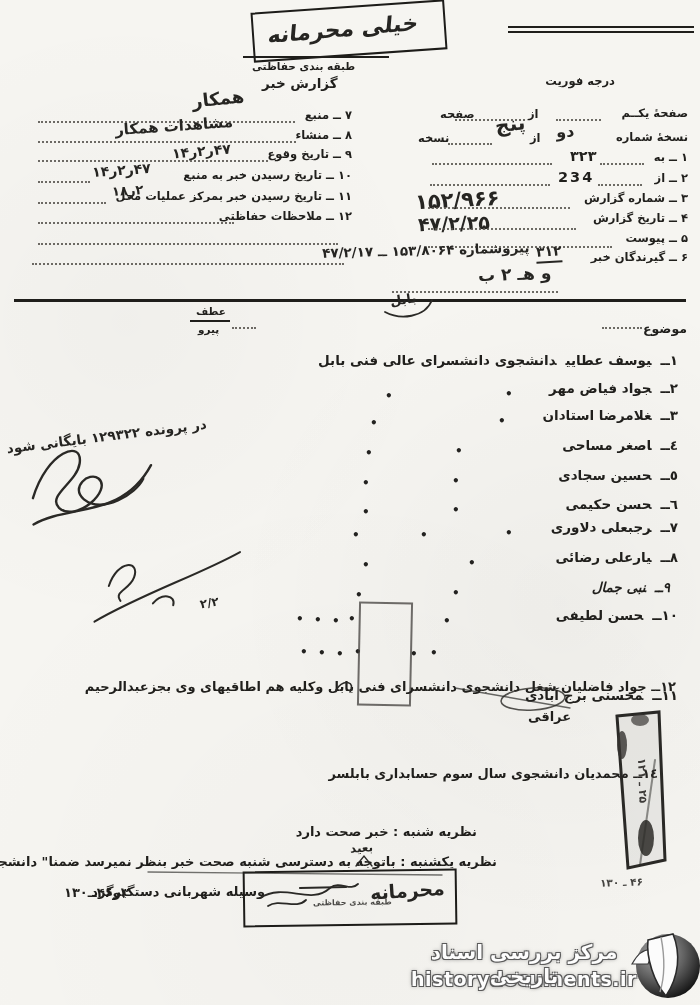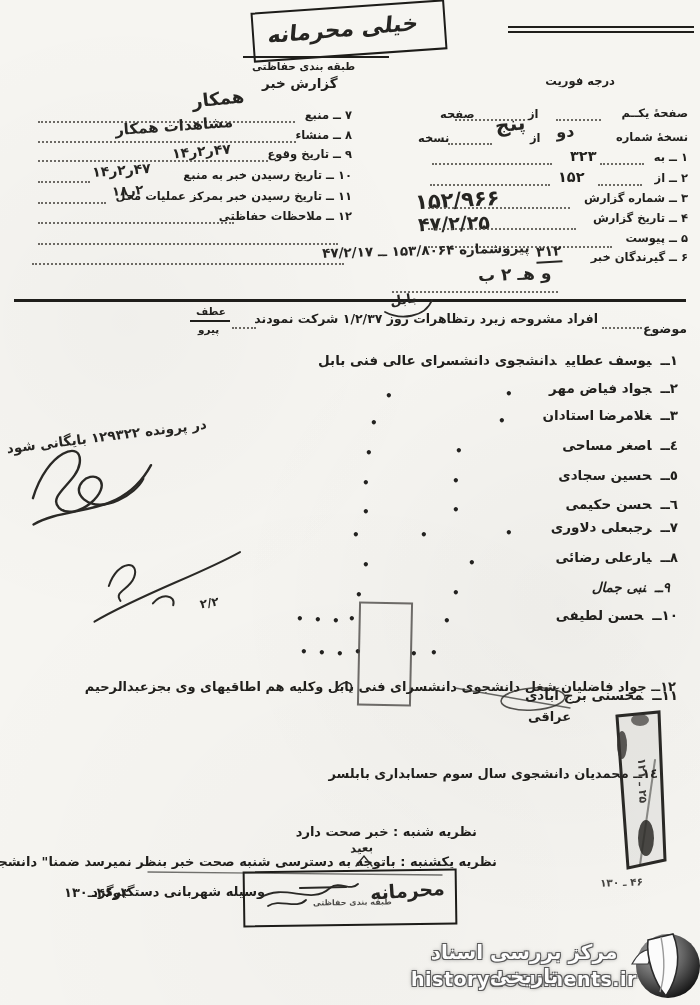--- a/index.html
+++ b/index.html
@@ -52,21 +52,21 @@
   <span class="h" style="left:495px;top:112px;font-size:20px;transform:rotate(-8deg);">پنج</span>
   <span class="t" style="left:418px;top:131px;">نسخه</span>
   <i class="dl" style="left:448px;top:143px;width:44px;"></i>
 
   <span class="t" style="right:12px;top:150px;">۱ ــ به</span>
   <span class="t" style="left:556px;top:148px;font-size:14.5px;letter-spacing:2px;margin-left:14px;">۳۲۳</span>
   <i class="dl" style="left:600px;top:163px;width:44px;"></i>
   <i class="dl" style="left:432px;top:163px;width:120px;"></i>
 
   <span class="t" style="right:12px;top:171px;">۲ ــ از</span>
-  <span class="t" style="left:558px;top:169px;font-size:14.5px;letter-spacing:2px;">۱۵۲</span>
+  <span class="t" style="left:558px;top:169px;font-size:14.5px;letter-spacing:2px;">234</span>
   <i class="dl" style="left:598px;top:184px;width:44px;"></i>
   <i class="dl" style="left:430px;top:184px;width:120px;"></i>
 
   <span class="t" style="right:12px;top:191px;">۳ ــ شماره گزارش</span>
   <span class="h" style="left:415px;top:188px;font-size:21px;transform:rotate(-3deg);letter-spacing:1px;">۱۵۲/۹۶۶</span>
   <i class="dl" style="left:428px;top:207px;width:142px;"></i>
 
   <span class="t" style="right:12px;top:211px;">۴ ــ تاریخ گزارش</span>
   <span class="h" style="left:418px;top:212px;font-size:19px;transform:rotate(-2deg);letter-spacing:1px;">۴۷/۲/۲۵</span>
   <i class="dl" style="left:428px;top:228px;width:148px;"></i>
@@ -102,21 +102,20 @@
 
   <span class="t" style="right:348px;top:209px;">۱۲ ــ ملاحظات حفاظتی</span>
   <i class="dl" style="left:38px;top:222px;width:196px;"></i>
   <i class="dl" style="left:38px;top:243px;width:300px;"></i>
   <i class="dl" style="left:32px;top:263px;width:312px;"></i>
 
   <div class="ln" style="left:14px;top:299px;width:672px;height:3px;"></div>
 
   <span class="t" style="right:13px;top:321px;font-size:12.5px;">موضوع</span>
   <i class="dl" style="left:602px;top:327px;width:40px;"></i>
-  <span class="t" style="right:102px;top:311px;font-size:12.5px;letter-spacing:.5px;">افراد مشروحه زیرد رتظاهرات روز ۱/۲/۳۷ شرکت نمودند</span>
   <i class="dl" style="left:232px;top:327px;width:24px;"></i>
   <span class="t" style="left:196px;top:305px;font-size:10.5px;">عطف</span>
   <div class="ln" style="left:190px;top:320px;width:40px;height:1.6px;"></div>
   <span class="t" style="left:198px;top:323px;font-size:10.5px;">پیرو</span>
   <span class="h" style="left:390px;top:292px;font-size:13px;transform:rotate(-8deg);">بابل</span>
 
   <div class="t nm" style="top:352px;right:22px;">
     <span>۱ــ</span><span>یوسف عطایی</span><span>دانشجوی دانشسرای عالی فنی بابل</span>
   </div>
   <div class="t nm" style="top:380px;right:22px;"><span>۲ــ</span><span>جواد فیاض مهر</span></div>

